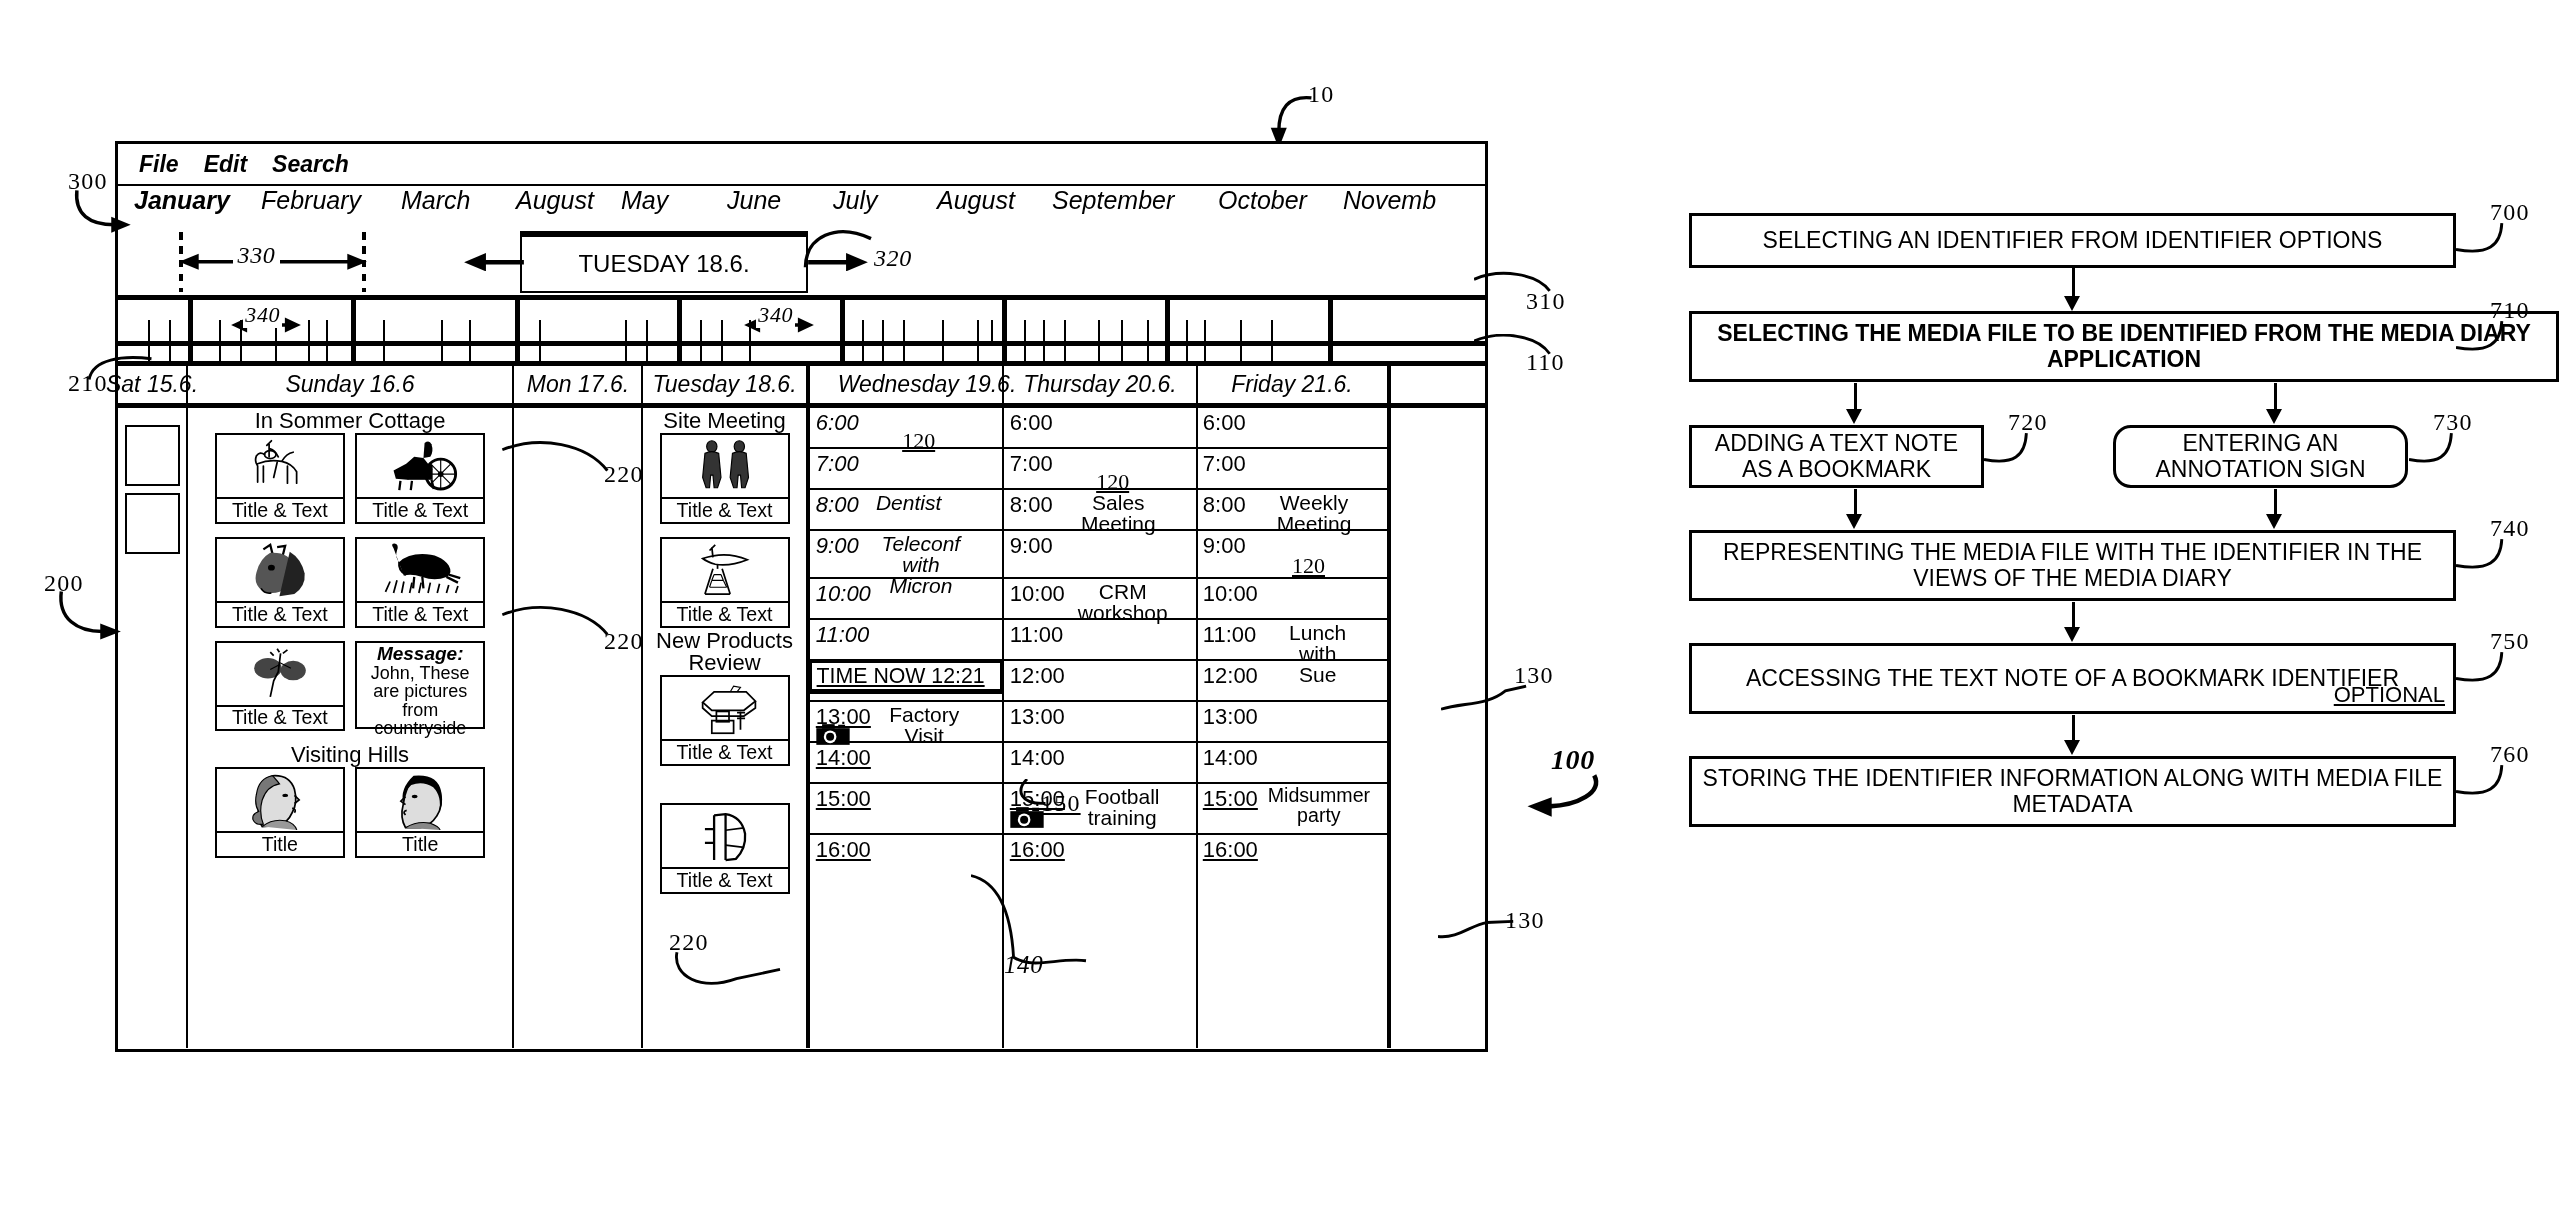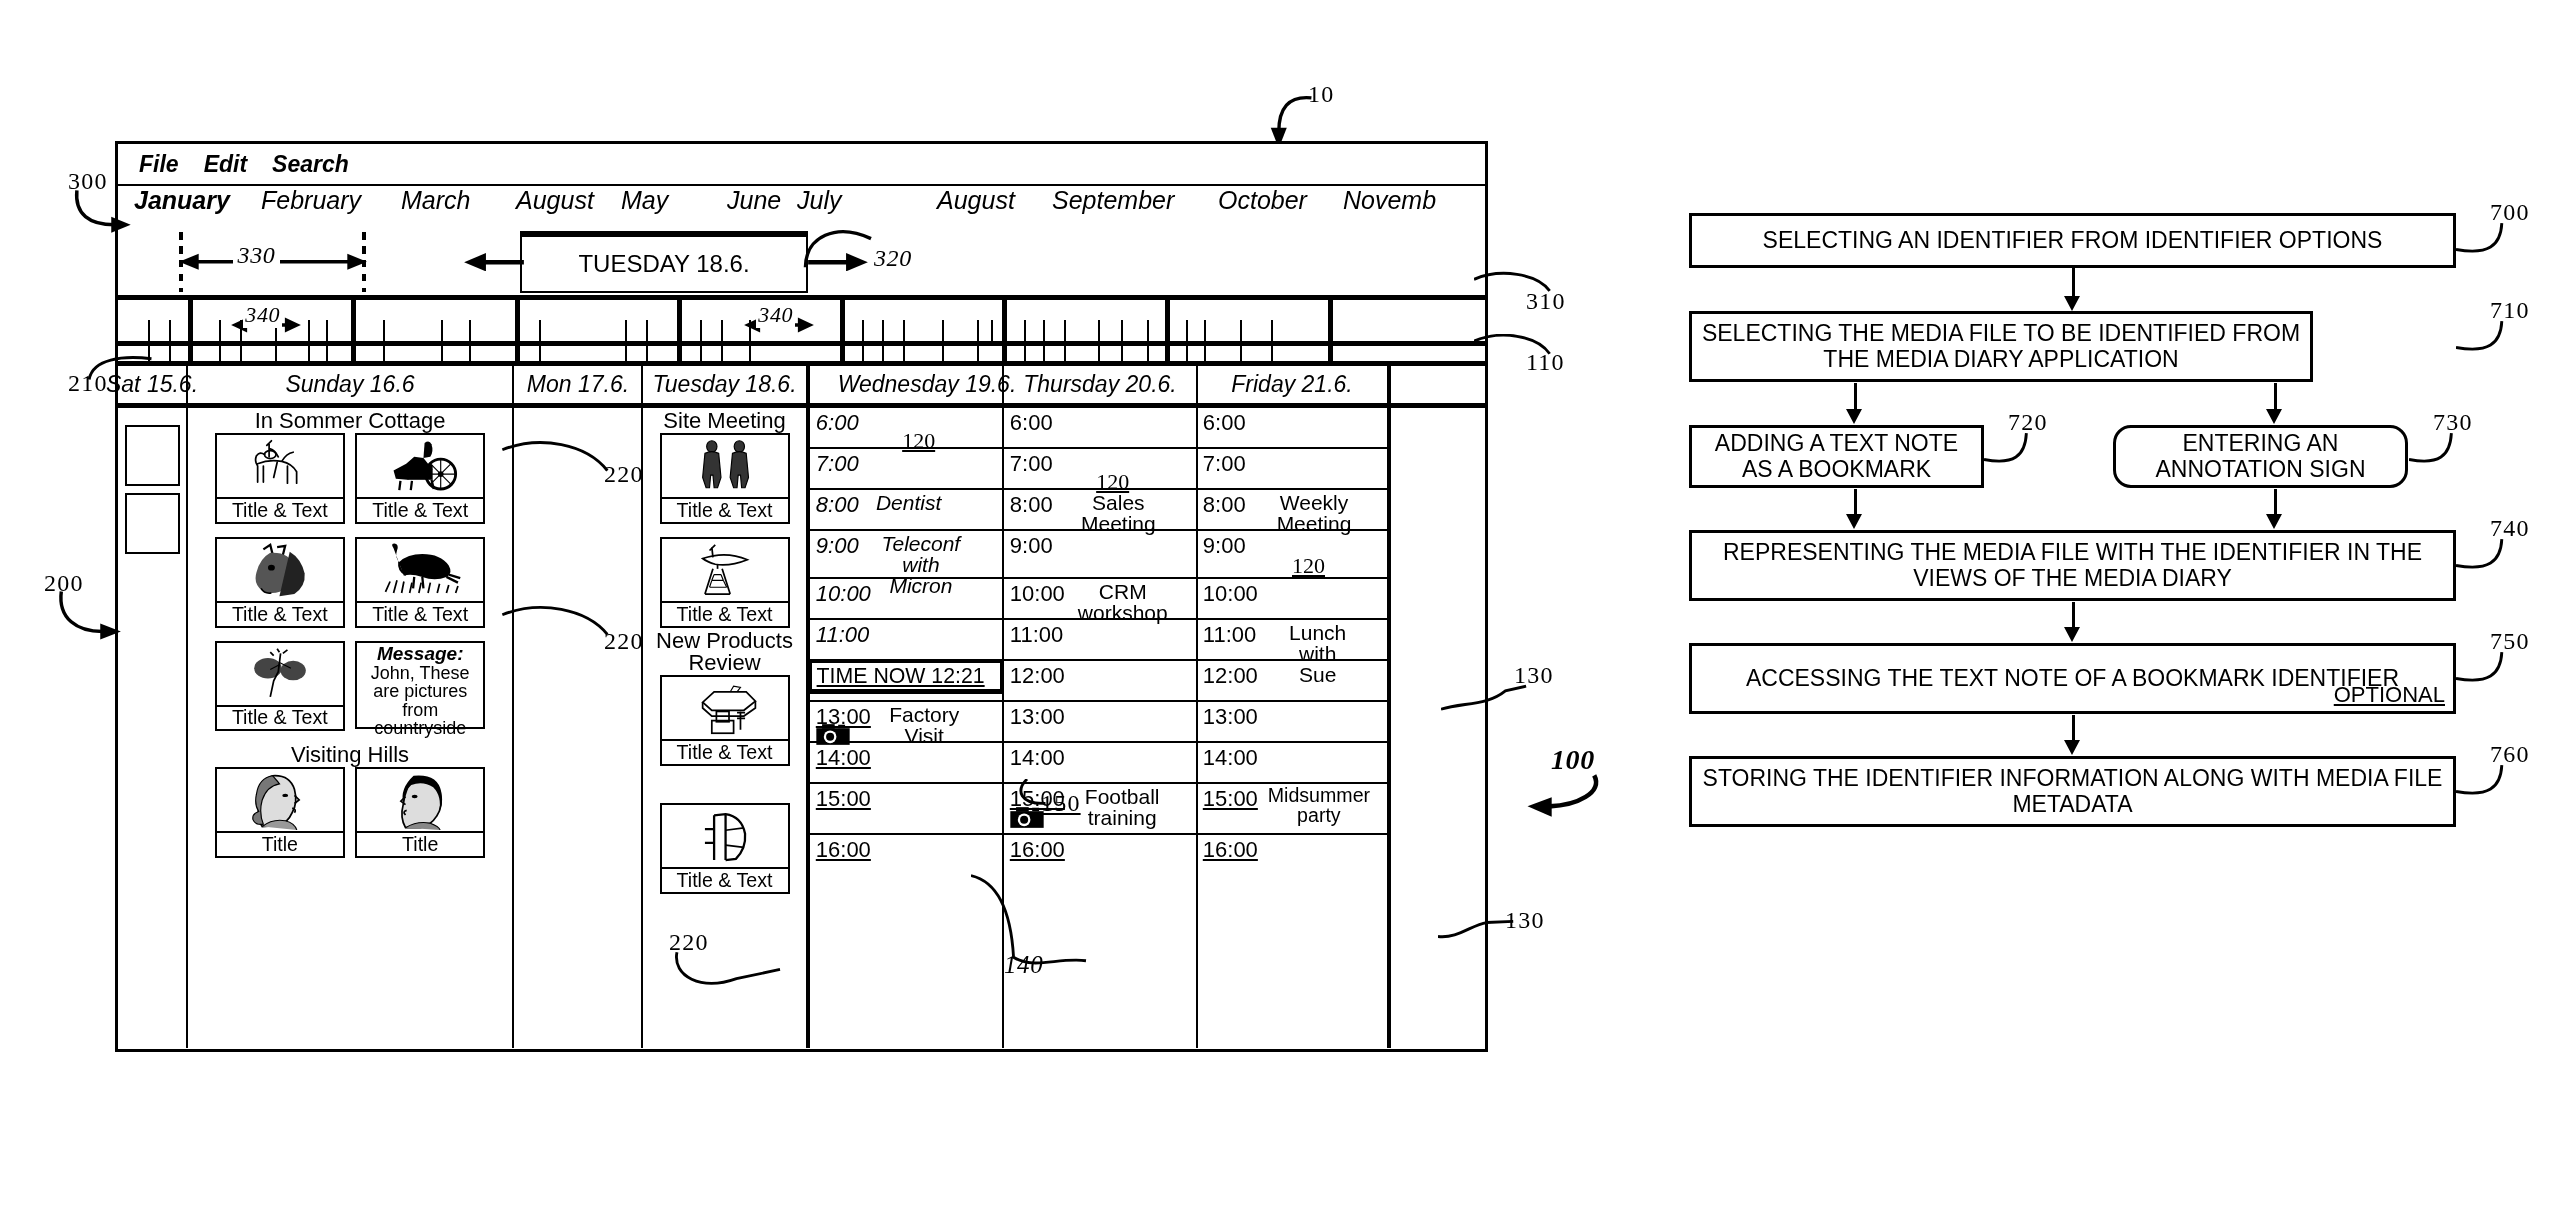--- a/index.html
+++ b/index.html
@@ -83,21 +83,21 @@
     <span class="mi">Search</span>
   </div>
 
   <div class="abs" id="monthrow">
     <span class="mo sel" style="left:16px;">January</span>
     <span class="mo" style="left:143px;">February</span>
     <span class="mo" style="left:283px;">March</span>
     <span class="mo" style="left:398px;">August</span>
     <span class="mo" style="left:503px;">May</span>
     <span class="mo" style="left:609px;">June</span>
-    <span class="mo" style="left:679px;text-align:center;">July</span>
+    <span class="mo" style="left:715px;text-align:center;">July</span>
     <span class="mo" style="left:819px;">August</span>
     <span class="mo" style="left:934px;">September</span>
     <span class="mo" style="left:1100px;">October</span>
     <span class="mo" style="left:1225px;">Novemb</span>
   </div>
 
   <div class="abs" id="selband">
 
     <div class="abs" style="left:61px;top:2.3px;width:4px;height:60px;background:repeating-linear-gradient(#000 0 7.5px,transparent 7.5px 14px);"></div>
     <div class="abs" style="left:244px;top:2.3px;width:4px;height:60px;background:repeating-linear-gradient(#000 0 7.5px,transparent 7.5px 14px);"></div>
@@ -630,21 +630,21 @@
     <span>SELECTING AN IDENTIFIER FROM IDENTIFIER OPTIONS</span>
   </div>
   <div class="abs refnum-up" style="left:801px;top:-14px;">700</div>
   <svg class="abs" style="left:767px;top:10.4px;" width="63" height="46" viewBox="0 0 110 80">
     <path d="M0 46 C56 56 78 40 80 0" stroke="#000" stroke-width="5" fill="none"></path>
   </svg>
 
   <div class="arrowv" style="left:383px;top:55px;height:35px;"></div>
   <div class="arrowhead" style="left:375px;top:83px;"></div>
 
-  <div class="fbox" style="position:absolute;left:0;top:98px;width:624px;height:71px;">
+  <div class="fbox" style="position:absolute;left:0;top:98px;width:870px;height:71px;font-weight:bold;">
     <span>SELECTING THE MEDIA FILE TO BE IDENTIFIED FROM THE MEDIA DIARY APPLICATION</span>
   </div>
   <div class="abs refnum-up" style="left:801px;top:84px;">710</div>
   <svg class="abs" style="left:767px;top:108px;" width="63" height="46" viewBox="0 0 110 80">
     <path d="M0 46 C56 56 78 40 80 0" stroke="#000" stroke-width="5" fill="none"></path>
   </svg>
 
   <div class="arrowv" style="left:165px;top:170px;height:31px;"></div>
   <div class="arrowhead" style="left:157px;top:196px;"></div>
   <div class="arrowv" style="left:585px;top:170px;height:31px;"></div>

